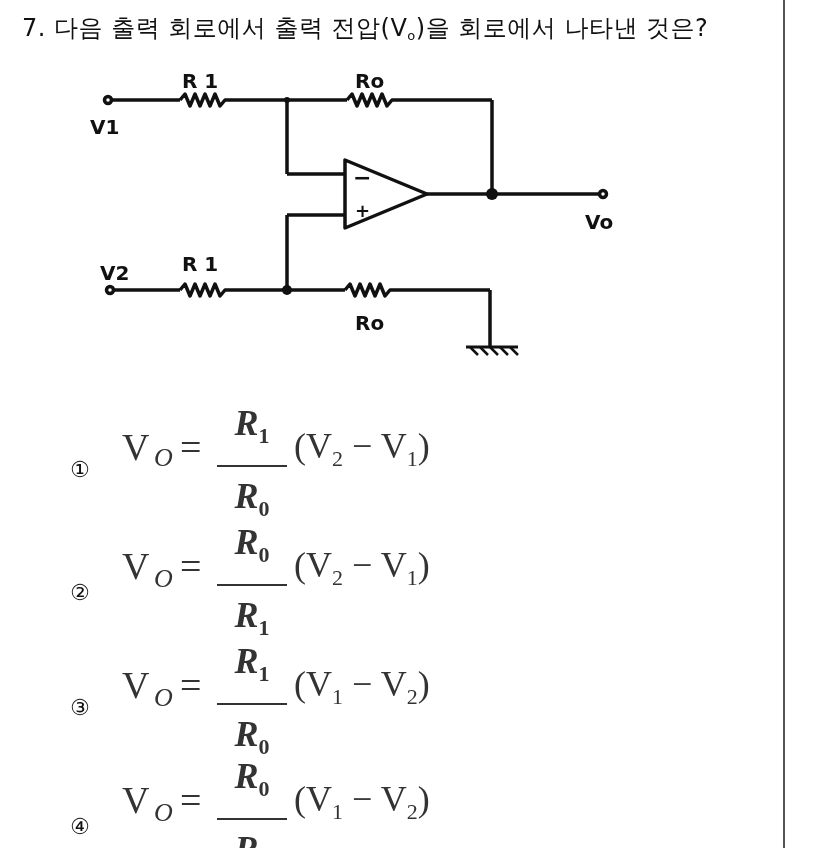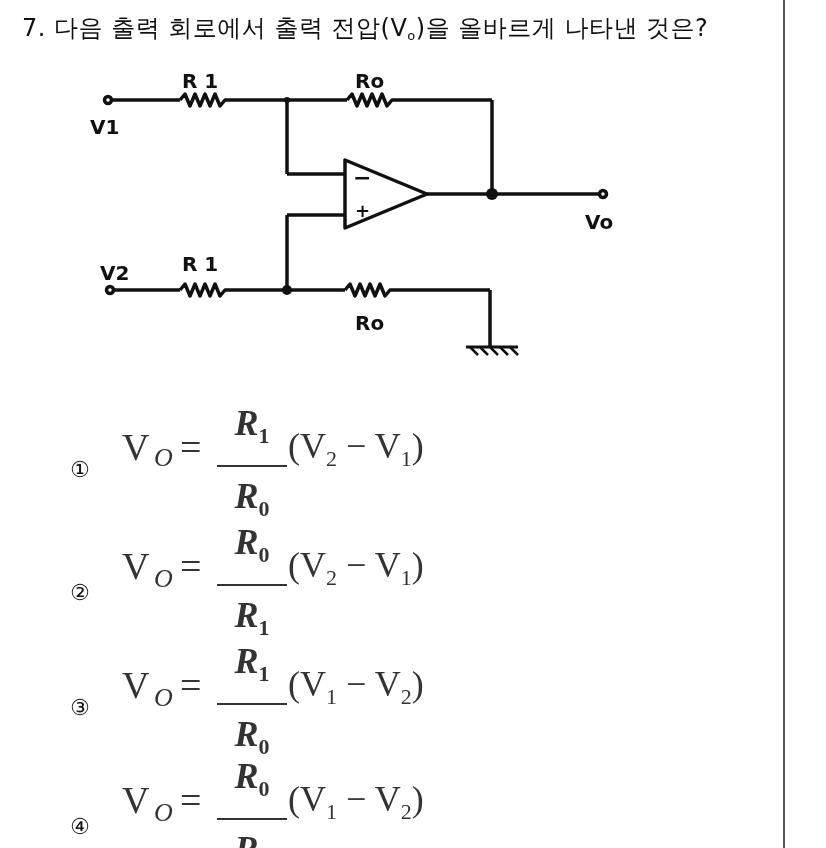--- a/index.html
+++ b/index.html
@@ -11,31 +11,31 @@
   .circuit text { font-family:"DejaVu Sans","Liberation Sans",sans-serif; font-weight:bold; fill:#111; }
   .opt { position:absolute; left:70px; height:100px; width:420px; font-family:"Liberation Serif","DejaVu Serif",serif; color:#333; }
   .opt .num { position:absolute; left:0; font-family:"DejaVu Sans",sans-serif; font-size:22px; color:#111; }
   .opt .V { position:absolute; left:52px; font-size:38px; }
   .opt .Osub { position:absolute; left:84px; font-size:26px; font-style:italic; }
   .opt .eq { position:absolute; left:110px; font-size:38px; }
   .opt .frac { position:absolute; left:147px; width:70px; text-align:center; }
   .opt .frac .n, .opt .frac .d { font-size:36px; font-style:italic; display:block; line-height:52px;font-weight:bold; }
   .opt .frac .n sub, .opt .frac .d sub { font-size:22px; font-style:normal; }
   .opt .frac .bar { height:2px; background:#333; margin:3px 0; }
-  .opt .paren { position:absolute; left:218px; font-size:36px; white-space:nowrap; }
+  .opt .paren { position:absolute; left:224px; font-size:36px; white-space:nowrap; }
   .opt .paren sub { font-size:22px; }
 </style>
 </head>
 <body>
 
 <div class="vline"></div>
 
 <div class="question">
   <span>7.</span>
-  <span>다음 출력 회로에서 출력 전압(V</span><span class="sub">o</span><span>)을 올바르게 나타낸 것은?</span>
+  <span>다음 출력 회로에서 출력 전압(V</span><span class="sub">o</span><span>)을 회로에서 나타낸 것은?</span>
 </div>
 
 <svg class="circuit" width="780" height="380">
   <g stroke="#111" stroke-width="3.5" fill="none" stroke-linejoin="round">
 
     <circle cx="108" cy="100" r="3.5"></circle>
     <line x1="112" y1="100" x2="180" y2="100"></line>
     <polyline points="180,100 185,94 190,106 195,94 200,106 205,94 210,106 215,94 220,106 225,100 237,100"></polyline>
     <line x1="237" y1="100" x2="347" y2="100"></line>
     <polyline points="347,100 352,94 357,106 362,94 367,106 372,94 377,106 382,94 387,106 392,100 405,100"></polyline>

